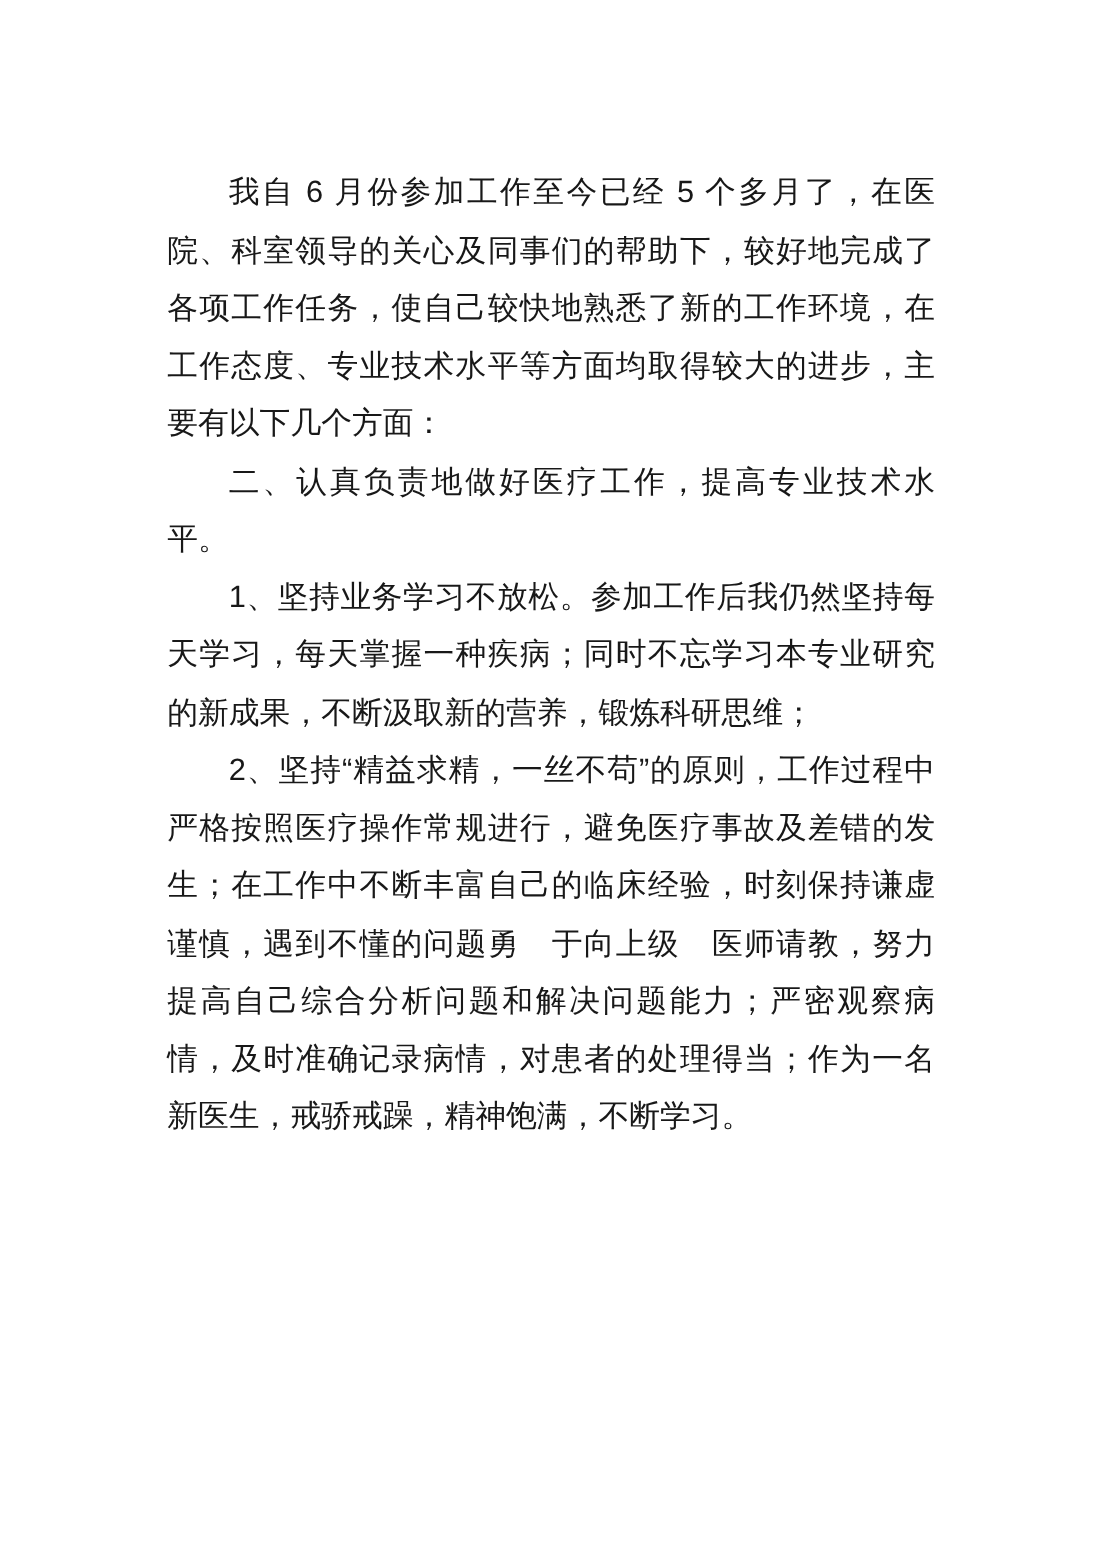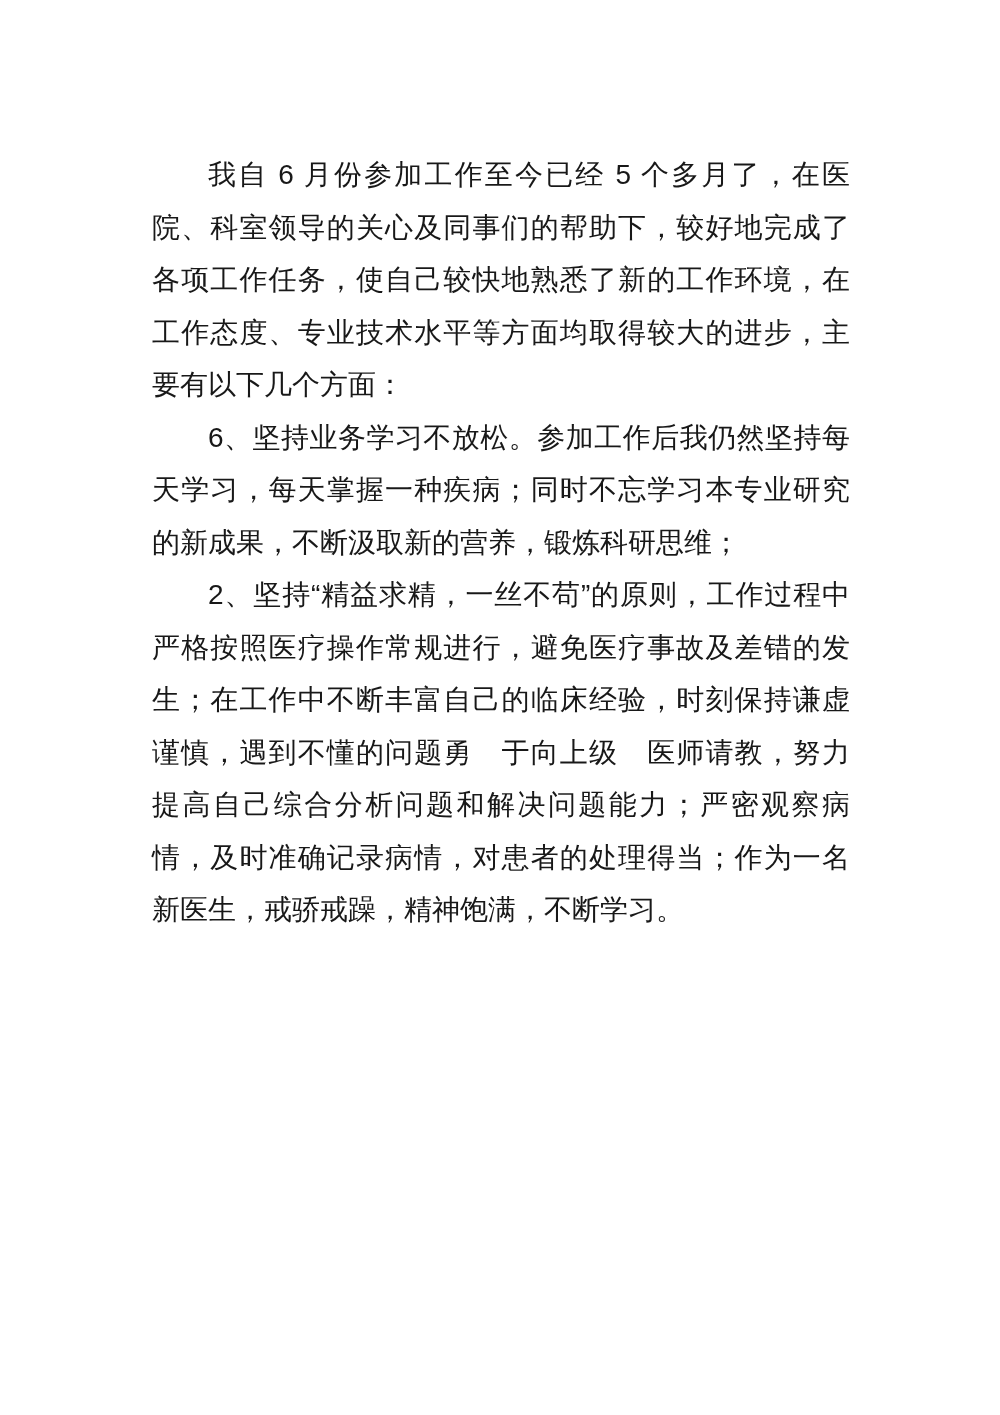--- a/index.html
+++ b/index.html
@@ -34,16 +34,17 @@
     word-break: normal;
     letter-spacing: 0px;
   }
 </style>
 </head>
 <body>
 
 <div class="page">
   <div class="doc-body">
     <p>我自 6 月份参加工作至今已经 5 个多月了，在医院、科室领导的关心及同事们的帮助下，较好地完成了各项工作任务，使自己较快地熟悉了新的工作环境，在工作态度、专业技术水平等方面均取得较大的进步，主要有以下几个方面：</p>
-    <p>6、坚持业务学习不放松。参加工作后我仍然坚持每天学习，每天掌握一种疾病；同时不忘学习本专业研究的新成果，不断汲取新的营养，锻炼科研思维；</p>
+    <p>二、认真负责地做好医疗工作，提高专业技术水平。</p>
+    <p>1、坚持业务学习不放松。参加工作后我仍然坚持每天学习，每天掌握一种疾病；同时不忘学习本专业研究的新成果，不断汲取新的营养，锻炼科研思维；</p>
     <p>2、坚持“精益求精，一丝不苟”的原则，工作过程中严格按照医疗操作常规进行，避免医疗事故及差错的发生；在工作中不断丰富自己的临床经验，时刻保持谦虚谨慎，遇到不懂的问题勇　于向上级　医师请教，努力提高自己综合分析问题和解决问题能力；严密观察病情，及时准确记录病情，对患者的处理得当；作为一名新医生，戒骄戒躁，精神饱满，不断学习。</p>
   </div>
 </div>
 
 </body></html>

